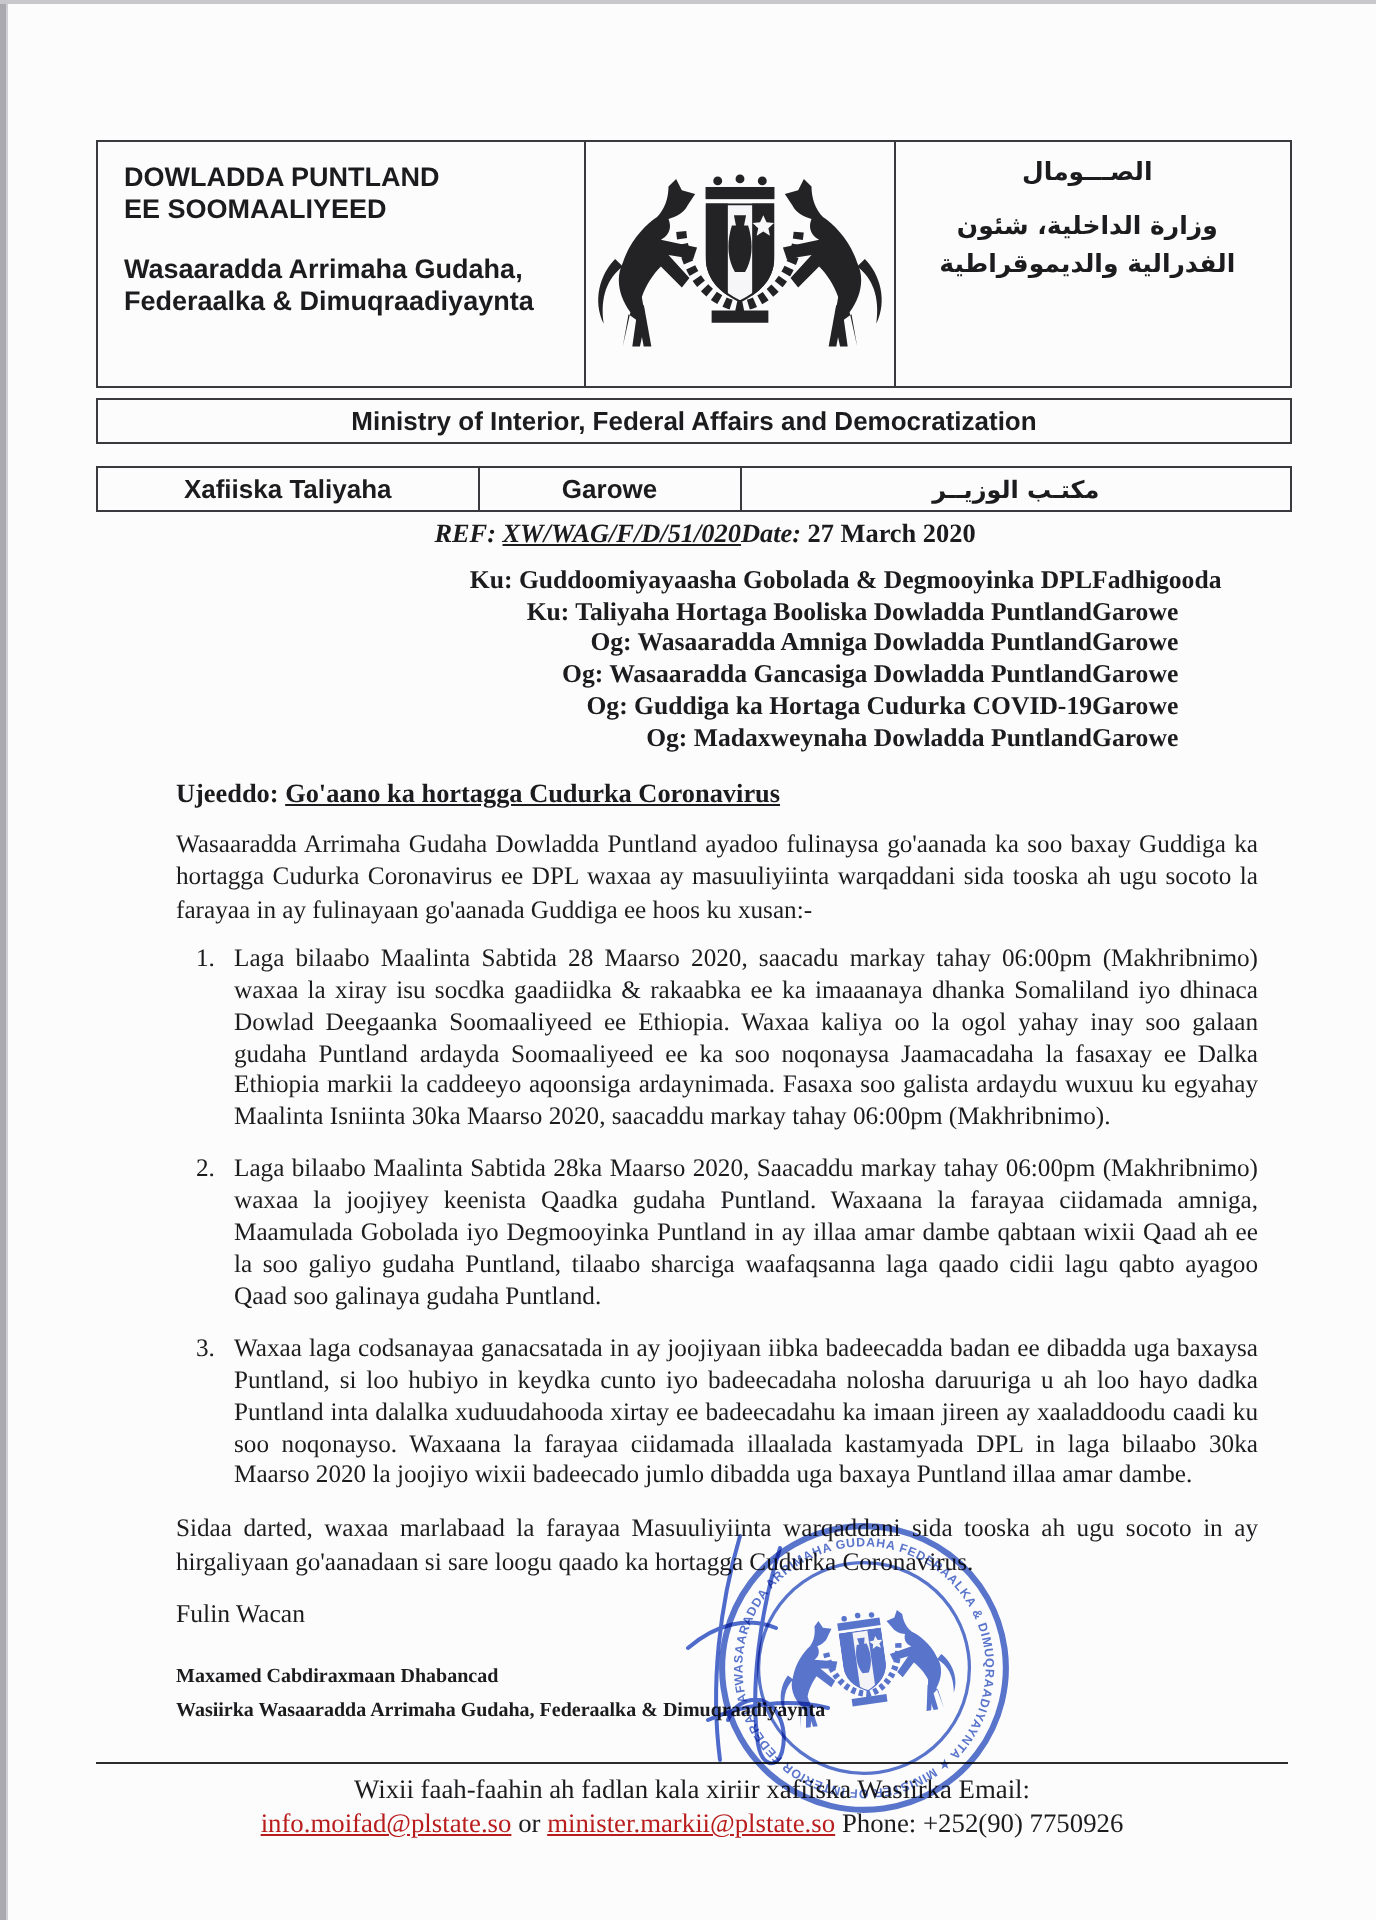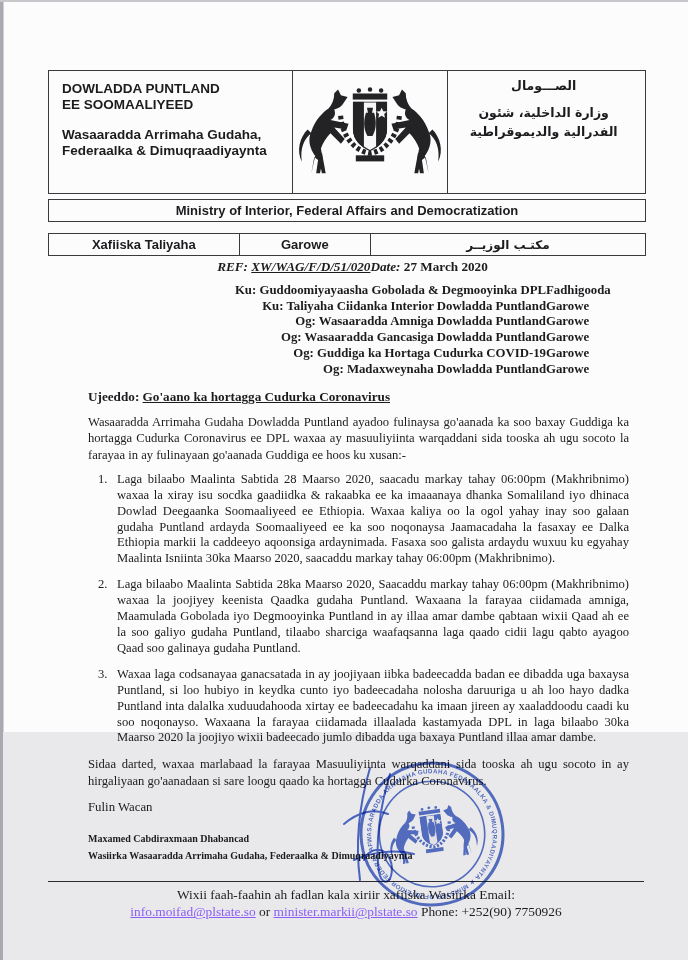--- a/index.html
+++ b/index.html
@@ -6,21 +6,21 @@
   body{
     width:688px;height:960px;overflow:hidden;
     background:#e9e9ec;
     font-family:"Liberation Serif", serif;
     color:#1c1c1e;
     position:relative;
   }
   .edge-left{position:absolute;left:0;top:0;width:3px;height:960px;background:#a9a9af;}
   .edge-top{position:absolute;left:0;top:0;width:688px;height:2px;background:#c7c7cc;}
   .paper{
-    position:absolute;left:3px;top:2px;width:685px;height:730px;
+    position:absolute;left:3px;top:2px;width:685px;height:958px;
     background:#fcfcfd;border-left:1px solid #cfcfd4;
     padding-top:68px;box-sizing:border-box;
   }
   
   .letterhead{
     margin:0 42px 0 44px;height:122px;
     border:1.6px solid #3a3a3e;
     display:flex;align-items:stretch;
   }
   .lh-cell{box-sizing:border-box;}
@@ -81,21 +81,21 @@
   }
   .decisions{margin:9px 59px 0 94px;}
   .decision{display:flex;margin-bottom:10px;font-size:12.6px;line-height:15.9px;}
   .decision .num{width:19px;flex:none;}
   .decision .txt{flex:1;text-align:justify;}
   .valediction{margin:11px 58px 0 84px;font-size:12.8px;}
   .signature-block{margin:15px 58px 0 84px;font-size:10px;font-weight:bold;line-height:17px;}
   
   .footer-rule{margin:17px 44px 0 44px;border-top:1.7px solid #2c2c2e;}
   .footer{margin-top:4px;text-align:center;font-size:13.4px;line-height:17.5px;}
-  .footer a{color:#8b5cf6;text-decoration:underline;}
+  .footer a{color:#b91c1c;text-decoration:underline;}
   
   .signature-svg{
     position:absolute;left:314px;top:760px;width:118px;height:128px;
     color:#3b5bc8;mix-blend-mode:multiply;opacity:.9;
   }
   .stamp-svg{
     position:absolute;left:352px;top:756px;width:152px;height:152px;
     color:#3556c2;mix-blend-mode:multiply;opacity:.82;
     transform:rotate(-8deg);
   }
@@ -181,21 +181,21 @@
       <span class="date-value">27 March 2020</span>
     </div>
   </div>
 
   <div class="recipients">
     <div class="recip-row">
       <span>Ku: Guddoomiyayaasha Gobolada &amp; Degmooyinka DPL</span>
       <span class="recip-city">Fadhigooda</span>
     </div>
     <div class="recip-row">
-      <span>Ku: Taliyaha Ciidanka Interior Dowladda Puntland</span>
+      <span>Ku: Taliyaha Hortaga Booliska Dowladda Puntland</span>
       <span class="recip-city">Garowe</span>
     </div>
     <div class="recip-row">
       <span>Og: Wasaaradda Amniga Dowladda Puntland</span>
       <span class="recip-city">Garowe</span>
     </div>
     <div class="recip-row">
       <span>Og: Wasaaradda Gancasiga Dowladda Puntland</span>
       <span class="recip-city">Garowe</span>
     </div>

